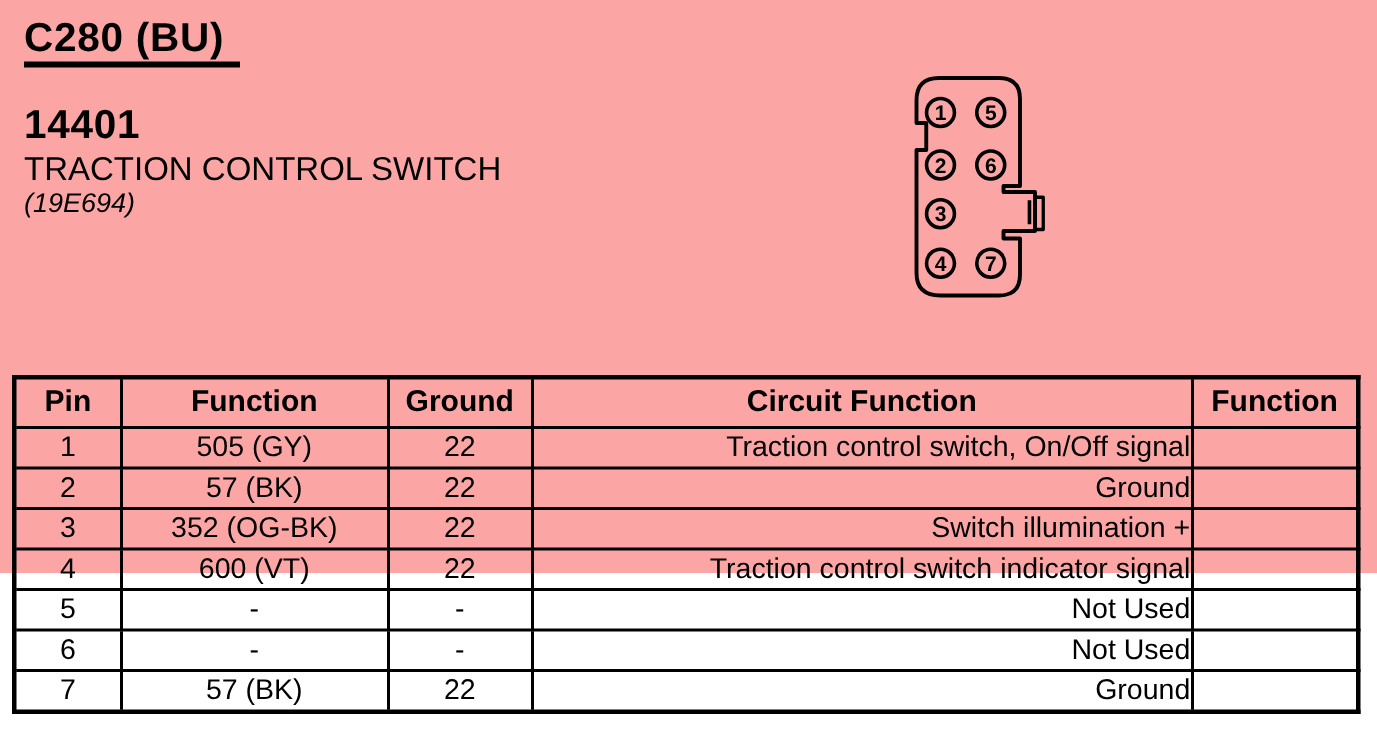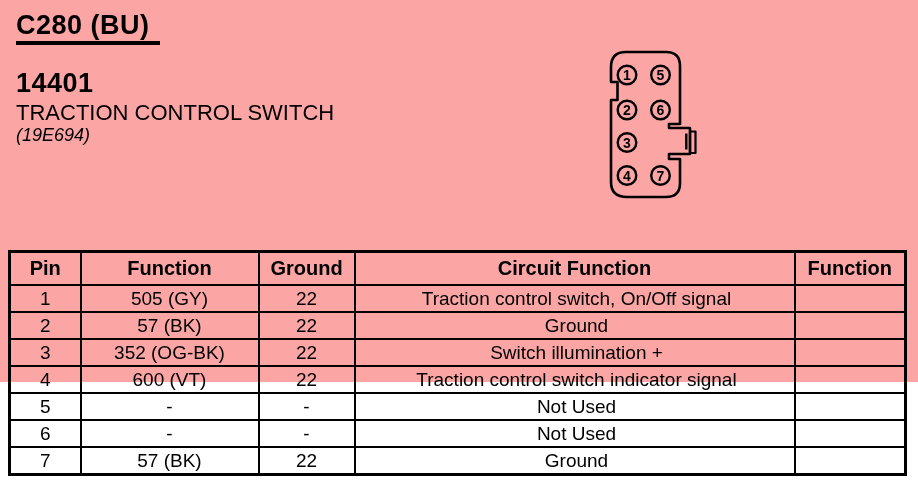--- a/index.html
+++ b/index.html
@@ -67,21 +67,21 @@
     padding: 0;
   }
   .pin-table th {
     font-size: 20px; font-weight: bold;
     height: 31px; text-align: center;
   }
   .pin-table td {
     font-size: 19px; font-weight: normal;
     height: 25px; text-align: center;
   }
-  .pin-table td.fn { text-align: center; padding-left: 4px; }
+  .pin-table td.fn { text-align: right; padding-left: 4px; }
   .pin-table td.ql { }
 </style>
 </head>
 <body>
 
 <div class="page">
 
   <div class="hdr">
     <div class="connector-id">C280 (BU)</div>
     <div class="part-number">14401</div>

